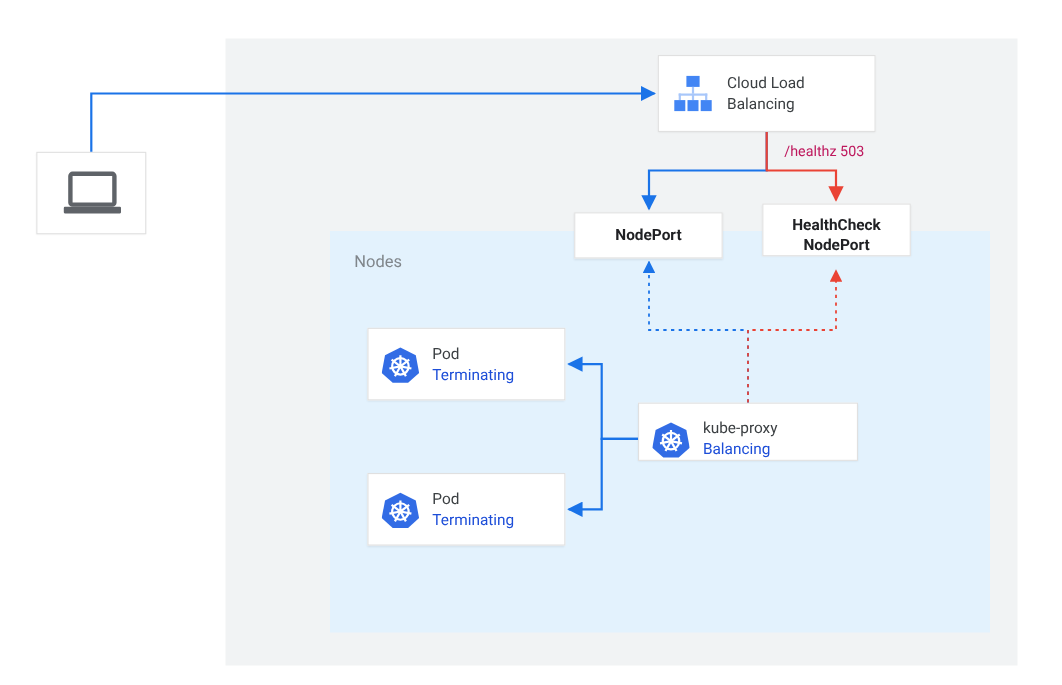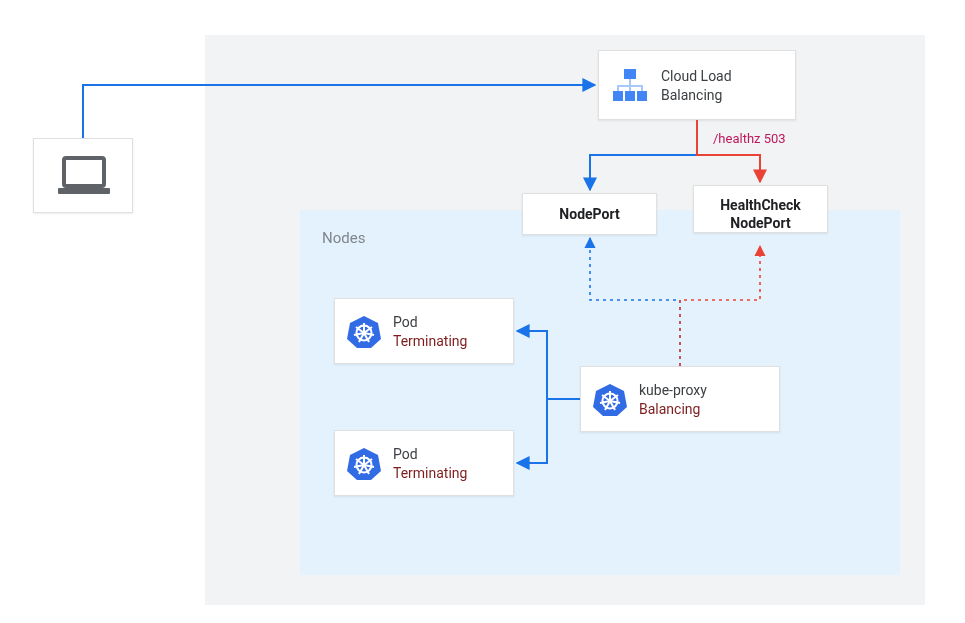--- a/index.html
+++ b/index.html
@@ -37,21 +37,21 @@
     position: absolute;
     display: flex;
     align-items: center;
     justify-content: center;
   }
   .txt {
     position: absolute;
     line-height: 1.35;
   }
   .sub {
-    color: #7f1d1d;
+    color: #1d4ed8;
     text-align: center;
   }
   .heading {
     color: #80868b;
     font-size: 15px;
   }
   .bold { font-weight: 700; color: #202124; }
   .redlabel { color: #be185d; font-size: 13px; }
   svg.overlay {
     position: absolute;
@@ -143,21 +143,21 @@
           <line x1="17" y1="18" x2="7" y2="20"></line>
           <line x1="17" y1="18" x2="9" y2="12"></line>
         </g>
         <circle cx="17" cy="18" r="2" fill="#fff"></circle>
       </svg>
     </div>
     <div class="txt" style="left:58px; top:14px;">Pod</div>
     <div class="txt sub" style="left:58px; top:33px;">Terminating</div>
   </div>
 
-  <div class="box" style="left:580px; top:366px; width:200px; height:66px;">
+  <div class="box" style="left:580px; top:366px; width:200px; height:53px;">
     <div class="icon" style="left:12px; top:16px; width:34px; height:34px;">
       <svg viewBox="0 0 34 34" width="34" height="34">
         <polygon points="17,1 31,8 34,24 24,33 10,33 0,24 3,8" fill="#326ce5"></polygon>
         <circle cx="17" cy="18" r="7.5" fill="none" stroke="#fff" stroke-width="2"></circle>
         <g stroke="#fff" stroke-width="2">
           <line x1="17" y1="18" x2="17" y2="8"></line>
           <line x1="17" y1="18" x2="25" y2="12"></line>
           <line x1="17" y1="18" x2="27" y2="20"></line>
           <line x1="17" y1="18" x2="22" y2="27"></line>
           <line x1="17" y1="18" x2="12" y2="27"></line>

